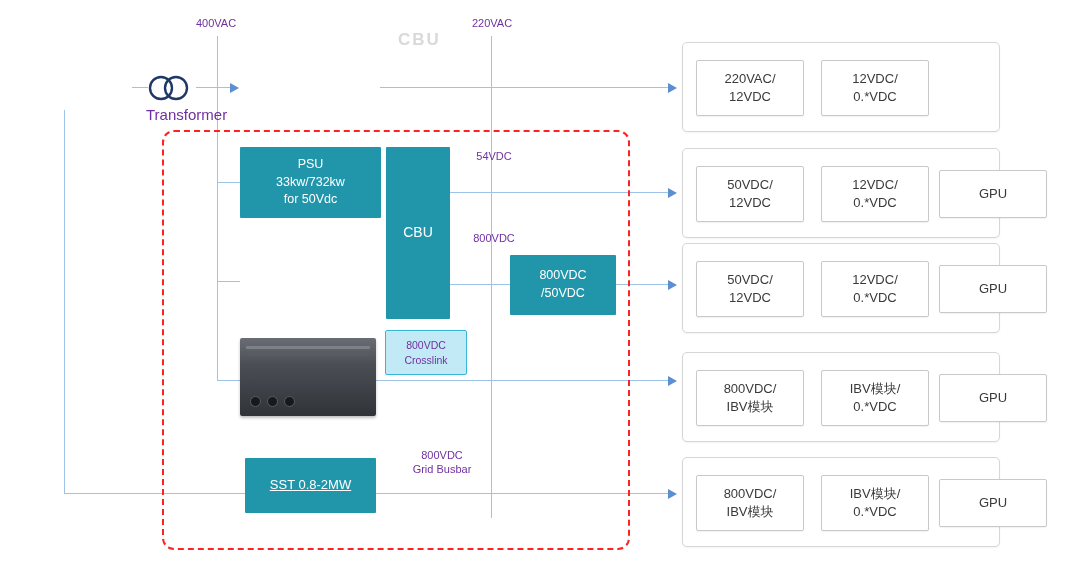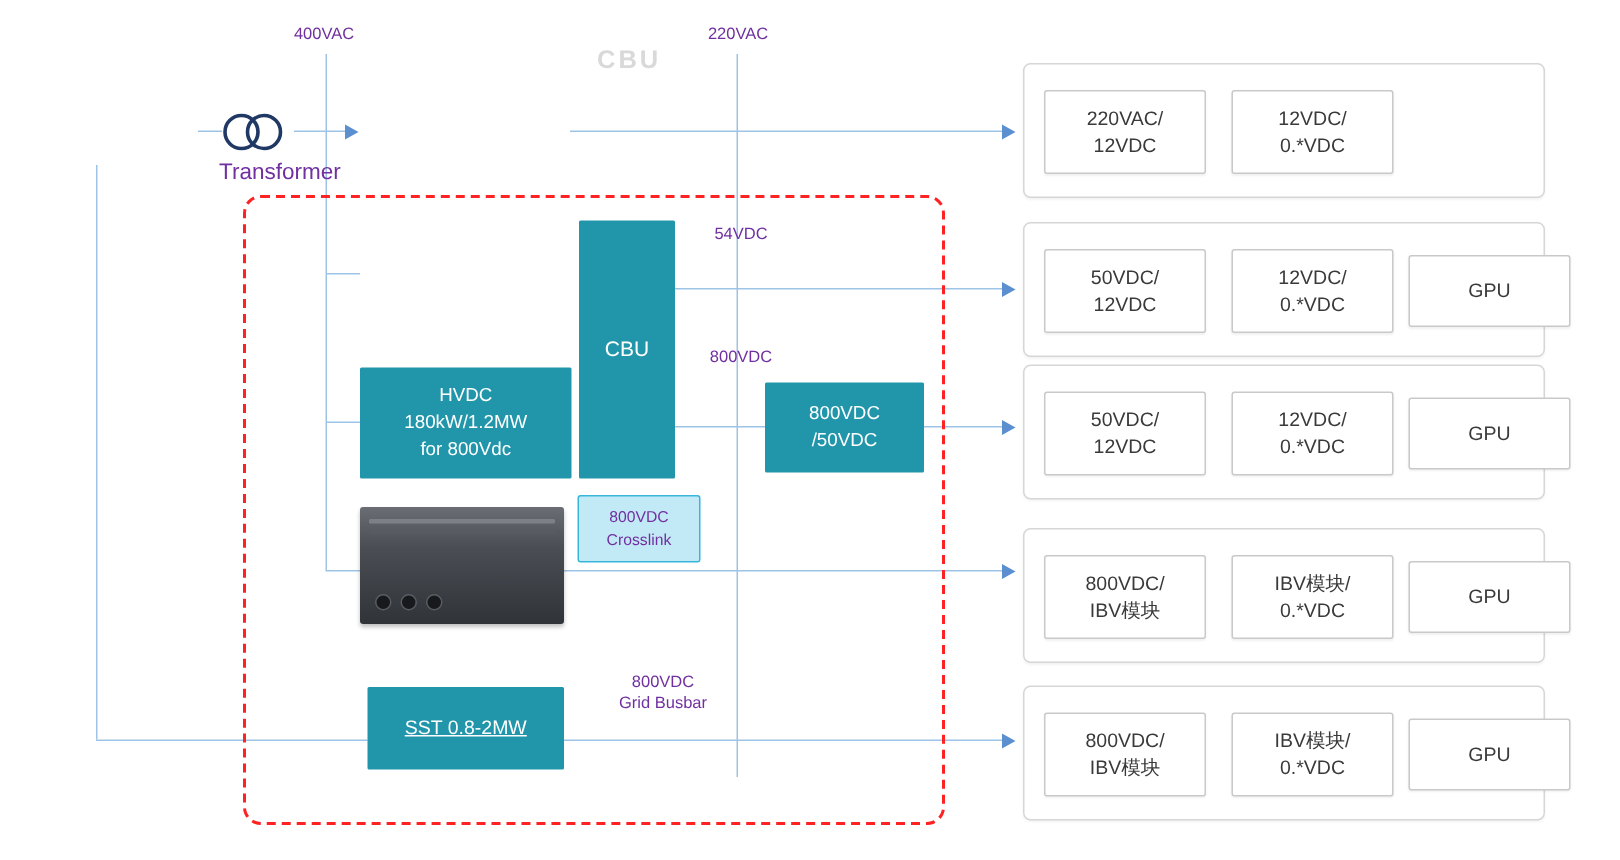--- a/index.html
+++ b/index.html
@@ -11,21 +11,21 @@
   .canvas{position:relative;width:1080px;height:573px;background:#fff;overflow:hidden;}
   .hline{position:absolute;height:0;border-top:1.5px solid var(--line);}
   .vline{position:absolute;width:0;border-left:1.5px solid var(--line);}
   .arrow-r{position:absolute;width:0;height:0;border-left:9px solid var(--arrow);
            border-top:5px solid transparent;border-bottom:5px solid transparent;}
   .box{position:absolute;display:flex;flex-direction:column;align-items:center;
        justify-content:center;text-align:center;}
   .gray{background:var(--box-gray);color:#222;font-size:13px;line-height:1.35;}
   .teal{background:var(--teal);color:#fff;font-size:12.5px;line-height:1.42;border-radius:1px;}
   .plabel{position:absolute;color:var(--purple);font-size:11px;text-align:center;line-height:1.3;}
-  .row-container{position:absolute;width:348px;height:90px;background:#fff;
+  .row-container{position:absolute;width:318px;height:90px;background:#fff;
        border:1px solid #d6d6d6;border-radius:5px;box-shadow:0 1px 2px rgba(0,0,0,0.05);}
   .inner-box{position:absolute;background:#fff;border:1px solid #c9c9c9;border-radius:2px;
        display:flex;flex-direction:column;align-items:center;justify-content:center;
        font-size:13px;color:#3a3a3a;line-height:1.4;box-shadow:0 1px 1.5px rgba(0,0,0,0.06);}
   .watermark{position:absolute;color:#d9d9d9;font-weight:bold;font-size:17px;letter-spacing:2px;}
   .red-rect{position:absolute;border:2px dashed var(--red-dashed);border-radius:12px;}
   .crosslink{position:absolute;background:#c2eaf6;border:1px solid #38b6da;border-radius:2px;
        display:flex;flex-direction:column;align-items:center;justify-content:center;
        color:var(--purple);font-size:10.5px;line-height:1.35;text-align:center;}
   .rack{position:absolute;background:linear-gradient(180deg,#6a6e74 0%,#4a4e54 35%,#303338 100%);
@@ -83,30 +83,30 @@
 
   <div class="watermark" style="left:398px;top:30px;">CBU</div>
 
   <svg style="position:absolute;left:146px;top:73px;" width="46" height="30" viewBox="0 0 46 30">
     <circle cx="15" cy="15" r="11" fill="none" stroke="#1f3864" stroke-width="2.4"></circle>
     <circle cx="30" cy="15" r="11" fill="none" stroke="#1f3864" stroke-width="2.4"></circle>
   </svg>
 
 
 
+  <div class="box teal" style="left:240px;top:147px;width:141px;height:71px;">
+    <span>PSU</span>
+    <span>33kw/732kw</span>
+    <span>for 50Vdc</span>
+  </div>
 
   <div class="box teal" style="left:386px;top:147px;width:64px;height:172px;font-size:14px;">
     <span>CBU</span>
   </div>
 
-  <div class="box teal" style="left:240px;top:245px;width:141px;height:74px;">
-    <span>HVDC</span>
-    <span>180kW/1.2MW</span>
-    <span>for 800Vdc</span>
-  </div>
 
   <div class="box teal" style="left:510px;top:255px;width:106px;height:60px;">
     <span>800VDC</span>
     <span>/50VDC</span>
   </div>
 
   <div class="crosslink" style="left:385px;top:330px;width:82px;height:45px;">
     <span>800VDC</span>
     <span>Crosslink</span>
   </div>

